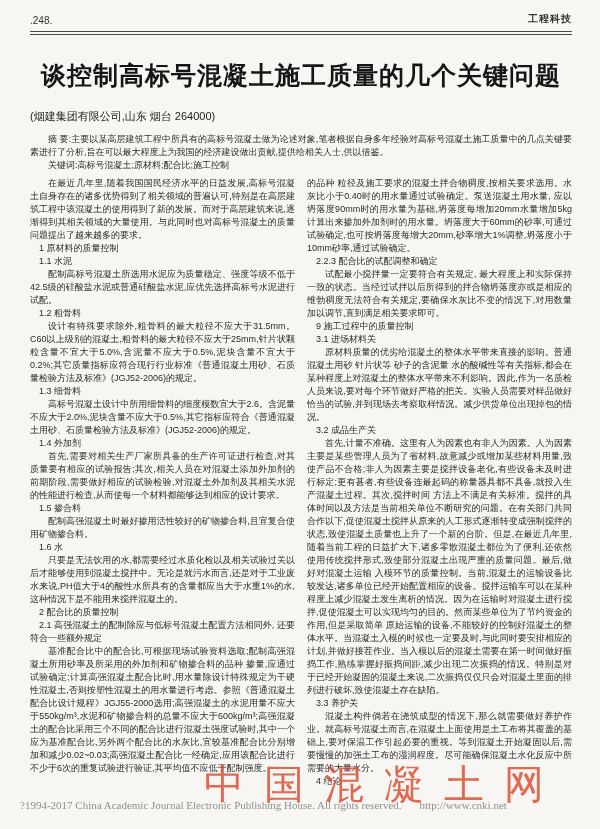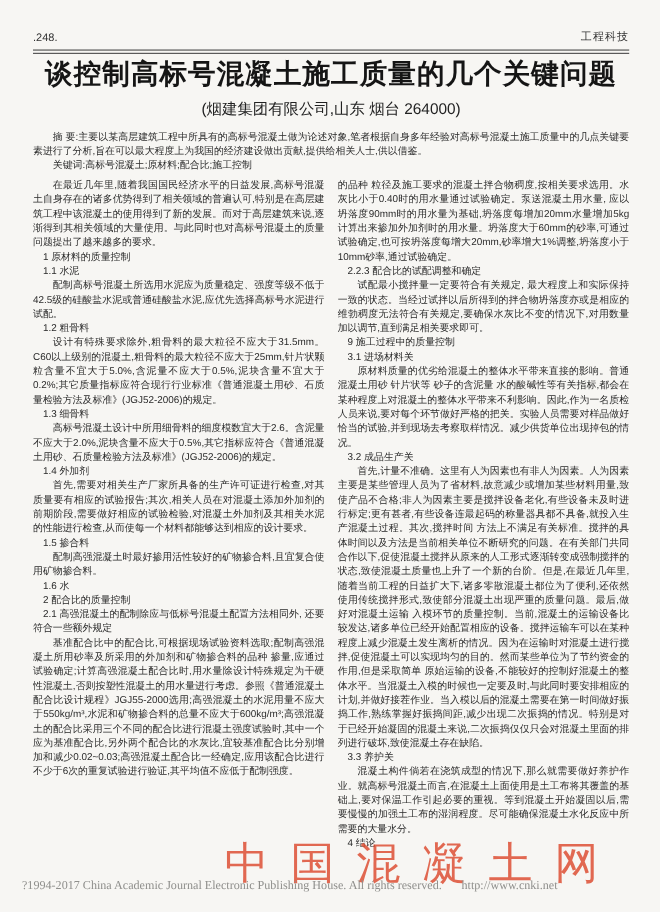--- a/index.html
+++ b/index.html
@@ -4,38 +4,38 @@
 <style>
   html,body{margin:0;padding:0;background:#ffffff;}
   .page{
     position:relative;
     width:600px;height:829px;
     background:#f7f6f3;
     font-family:"Liberation Sans","DejaVu Sans",sans-serif;
     color:#2b2b2b;
     overflow:hidden;
     box-sizing:border-box;
-    padding:26px 28px 0 30px;
+    padding:12px 28px 0 30px;
   }
   .header-row{
     display:flex;justify-content:space-between;align-items:flex-end;
     font-size:10px;color:#333;height:14px;
   }
-  .journal-section{font-weight:normal;letter-spacing:1px;}
+  .journal-section{font-weight:bold;letter-spacing:1px;}
   .double-rule{
     margin-top:5px;height:2px;
     border-top:1px solid #4a4a4a;border-bottom:1px solid #4a4a4a;
   }
   .title{
-    margin-top:2px;text-align:center;
+    margin-top:24px;text-align:center;
     font-size:25px;font-weight:bold;color:#151515;
     letter-spacing:1px;line-height:32px;
   }
   .author{margin-top:7px;text-align:center;font-size:11px;color:#222;letter-spacing:2px;}
-  .affiliation{margin-top:8px;text-align:center;font-size:14px;color:#222;}
+  .affiliation{margin-top:18px;text-align:left;font-size:11px;color:#222;}
   .abstract{
     margin-top:9px;font-size:9px;line-height:13px;
     text-align:justify;text-indent:2em;color:#2b2b2b;
   }
   .keywords{font-size:9px;line-height:13px;text-indent:2em;color:#2b2b2b;}
   .cols{
     display:flex;gap:12px;margin-top:5px;
     height:608px;overflow:hidden;
   }
   .col{
@@ -88,20 +88,21 @@
         <div class="ln p">配制高标号混凝土所选用水泥应为质量稳定、强度等级不低于42.5级的硅酸盐水泥或普通硅酸盐水泥,应优先选择高标号水泥进行试配。</div>
         <div class="ln h">1.2 粗骨料</div>
         <div class="ln p">设计有特殊要求除外,粗骨料的最大粒径不应大于31.5mm。C60以上级别的混凝土,粗骨料的最大粒径不应大于25mm,针片状颗粒含量不宜大于5.0%,含泥量不应大于0.5%,泥块含量不宜大于0.2%;其它质量指标应符合现行行业标准《普通混凝土用砂、石质量检验方法及标准》(JGJ52-2006)的规定。</div>
         <div class="ln h">1.3 细骨料</div>
         <div class="ln p">高标号混凝土设计中所用细骨料的细度模数宜大于2.6。含泥量不应大于2.0%,泥块含量不应大于0.5%,其它指标应符合《普通混凝土用砂、石质量检验方法及标准》(JGJ52-2006)的规定。</div>
         <div class="ln h">1.4 外加剂</div>
         <div class="ln p">首先,需要对相关生产厂家所具备的生产许可证进行检查,对其质量要有相应的试验报告;其次,相关人员在对混凝土添加外加剂的前期阶段,需要做好相应的试验检验,对混凝土外加剂及其相关水泥的性能进行检查,从而使每一个材料都能够达到相应的设计要求。</div>
         <div class="ln h">1.5 掺合料</div>
         <div class="ln p">配制高强混凝土时最好掺用活性较好的矿物掺合料,且宜复合使用矿物掺合料。</div>
         <div class="ln h">1.6 水</div>
+        <div class="ln p">只要是无法饮用的水,都需要经过水质化检以及相关试验过关以后才能够使用到混凝土搅拌中。无论是就污水而言,还是对于工业废水来说,PH值大于4的酸性水所具有的含量都应当大于水重1%的水,这种情况下是不能用来搅拌混凝土的。</div>
         <div class="ln h">2 配合比的质量控制</div>
         <div class="ln h">2.1 高强混凝土的配制除应与低标号混凝土配置方法相同外, 还要符合一些额外规定</div>
         <div class="ln p">基准配合比中的配合比,可根据现场试验资料选取;配制高强混凝土所用砂率及所采用的外加剂和矿物掺合料的品种 掺量,应通过试验确定;计算高强混凝土配合比时,用水量除设计特殊规定为干硬性混凝土,否则按塑性混凝土的用水量进行考虑。参照《普通混凝土配合比设计规程》JGJ55-2000选用;高强混凝土的水泥用量不应大于550kg/m³,水泥和矿物掺合料的总量不应大于600kg/m³;高强混凝土的配合比采用三个不同的配合比进行混凝土强度试验时,其中一个应为基准配合比,另外两个配合比的水灰比,宜较基准配合比分别增加和减少0.02~0.03;高强混凝土配合比一经确定,应用该配合比进行不少于6次的重复试验进行验证,其平均值不应低于配制强度。</div>
       </div>
     <div class="col" id="col-right">
         <div class="ln p0">的品种 粒径及施工要求的混凝土拌合物稠度,按相关要求选用。水灰比小于0.40时的用水量通过试验确定。泵送混凝土用水量, 应以坍落度90mm时的用水量为基础,坍落度每增加20mm水量增加5kg计算出来掺加外加剂时的用水量。坍落度大于60mm的砂率,可通过试验确定,也可按坍落度每增大20mm,砂率增大1%调整,坍落度小于10mm砂率,通过试验确定。</div>
         <div class="ln h">2.2.3 配合比的试配调整和确定</div>
         <div class="ln p">试配最小搅拌量一定要符合有关规定, 最大程度上和实际保持一致的状态。当经过试拌以后所得到的拌合物坍落度亦或是相应的维勃稠度无法符合有关规定,要确保水灰比不变的情况下,对用数量加以调节,直到满足相关要求即可。</div>
         <div class="ln h">9 施工过程中的质量控制</div>
         <div class="ln h">3.1 进场材料关</div>

